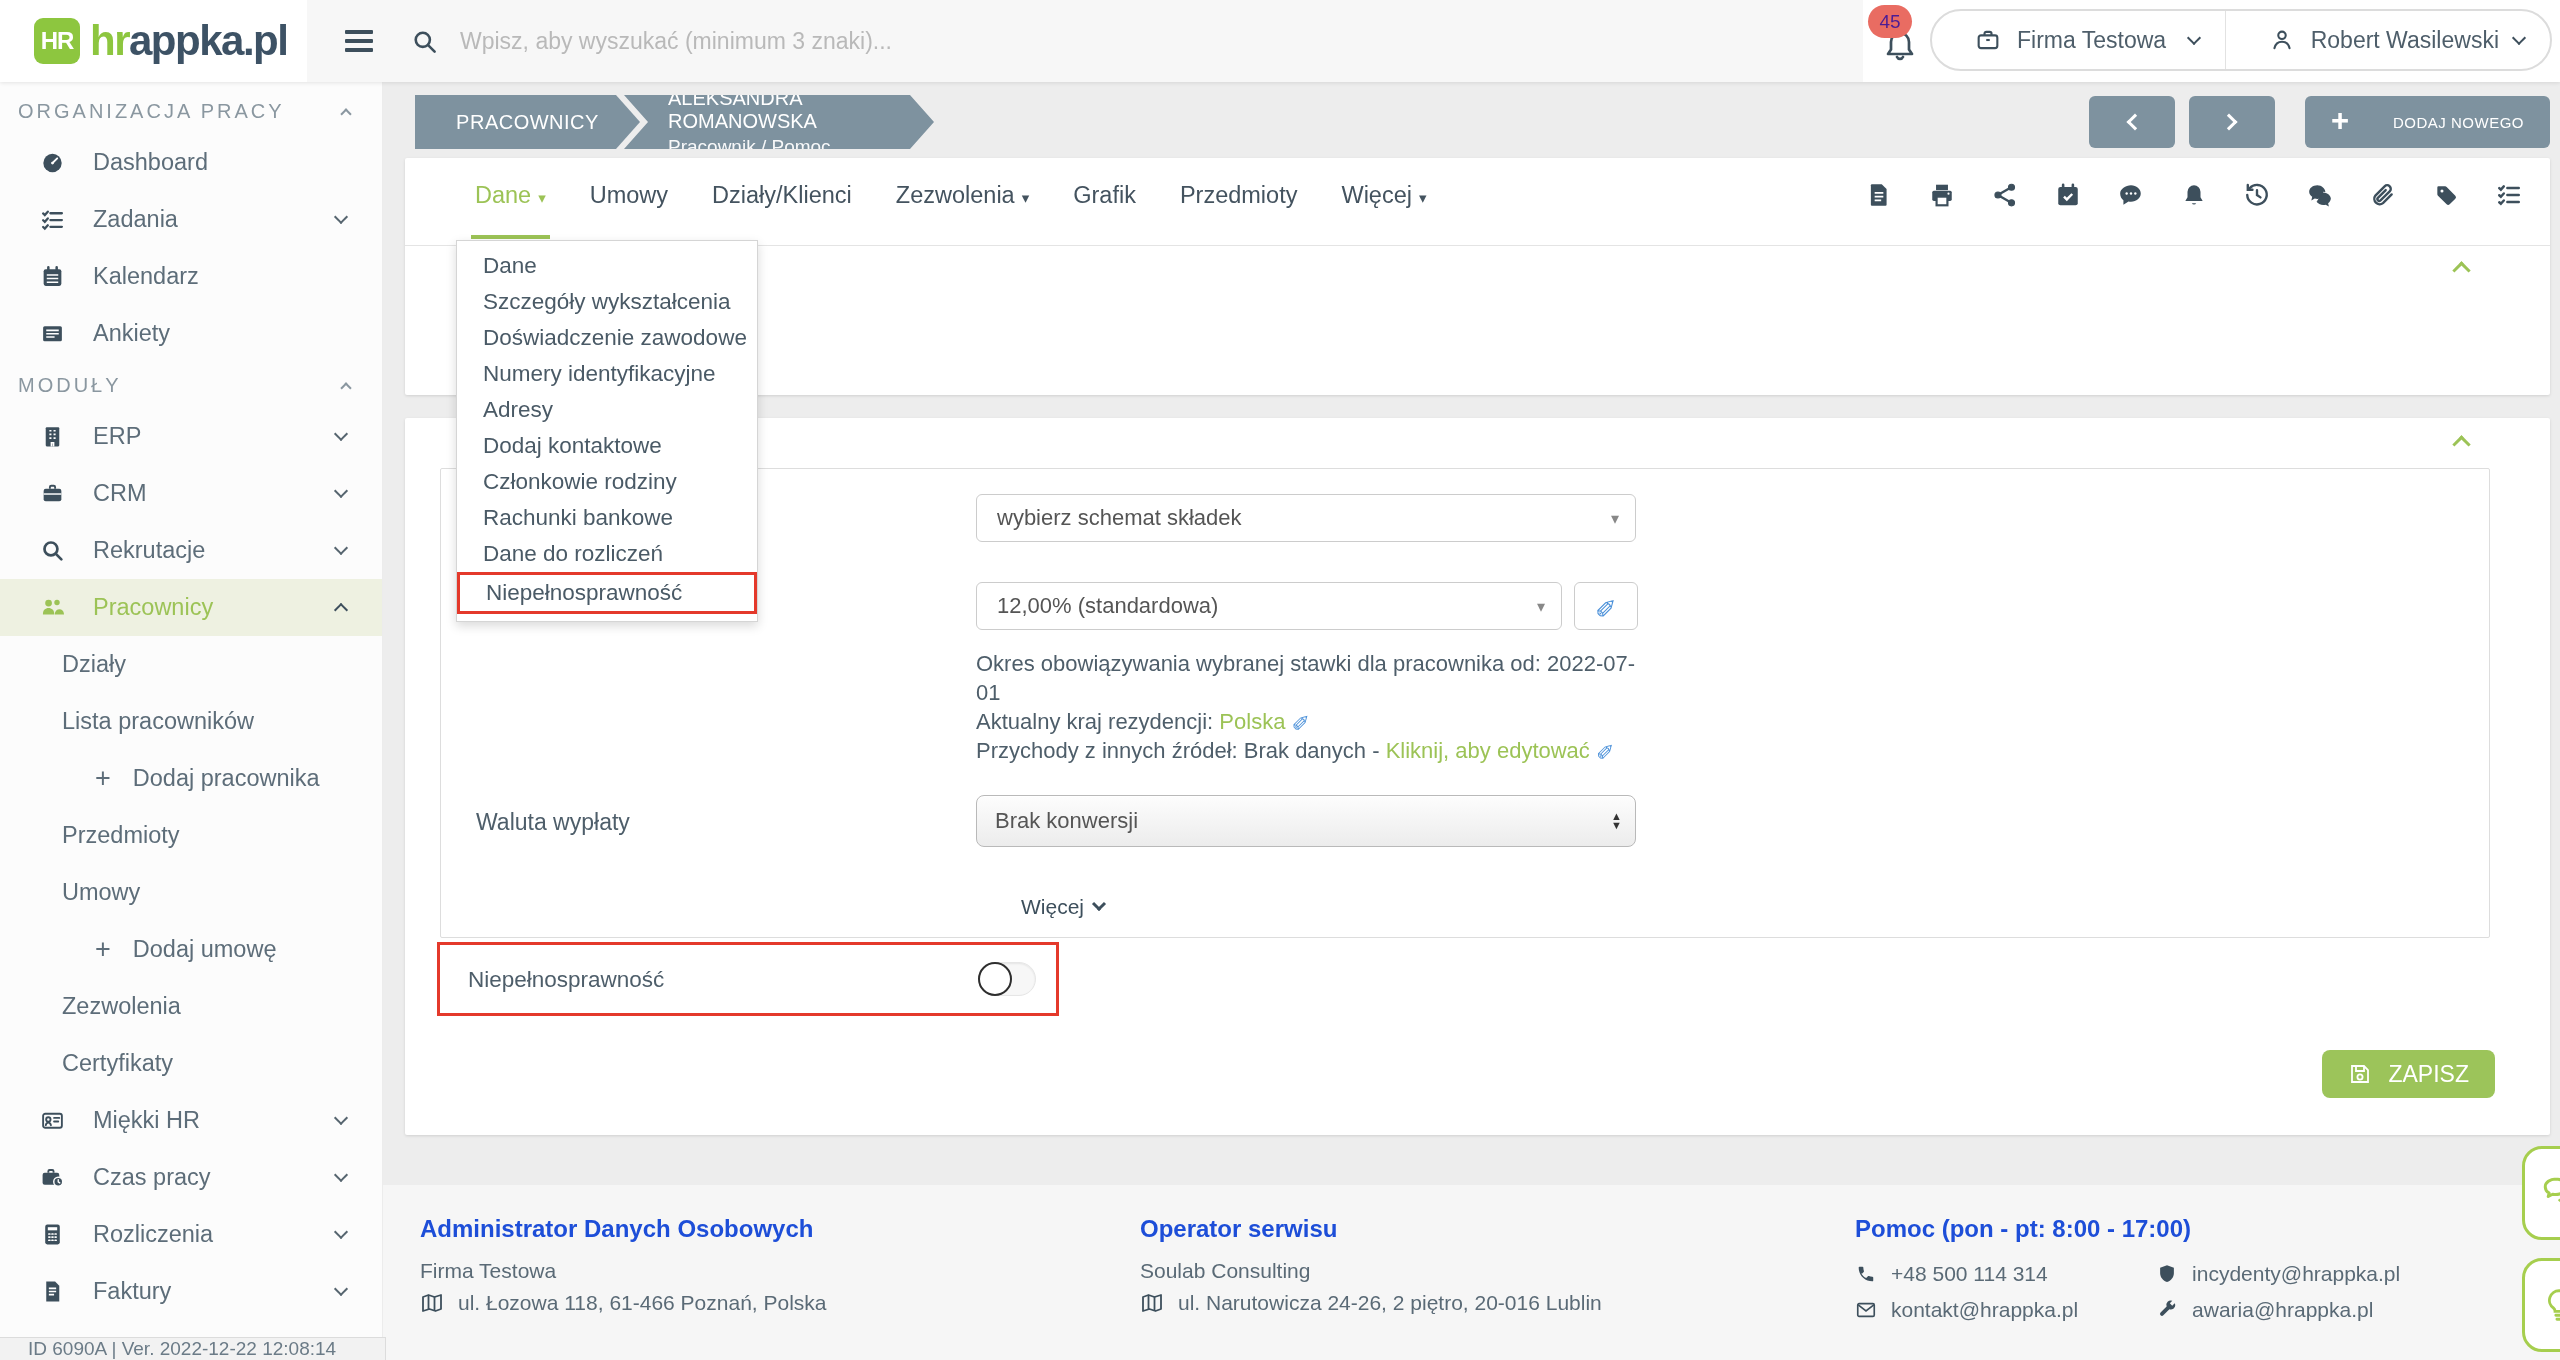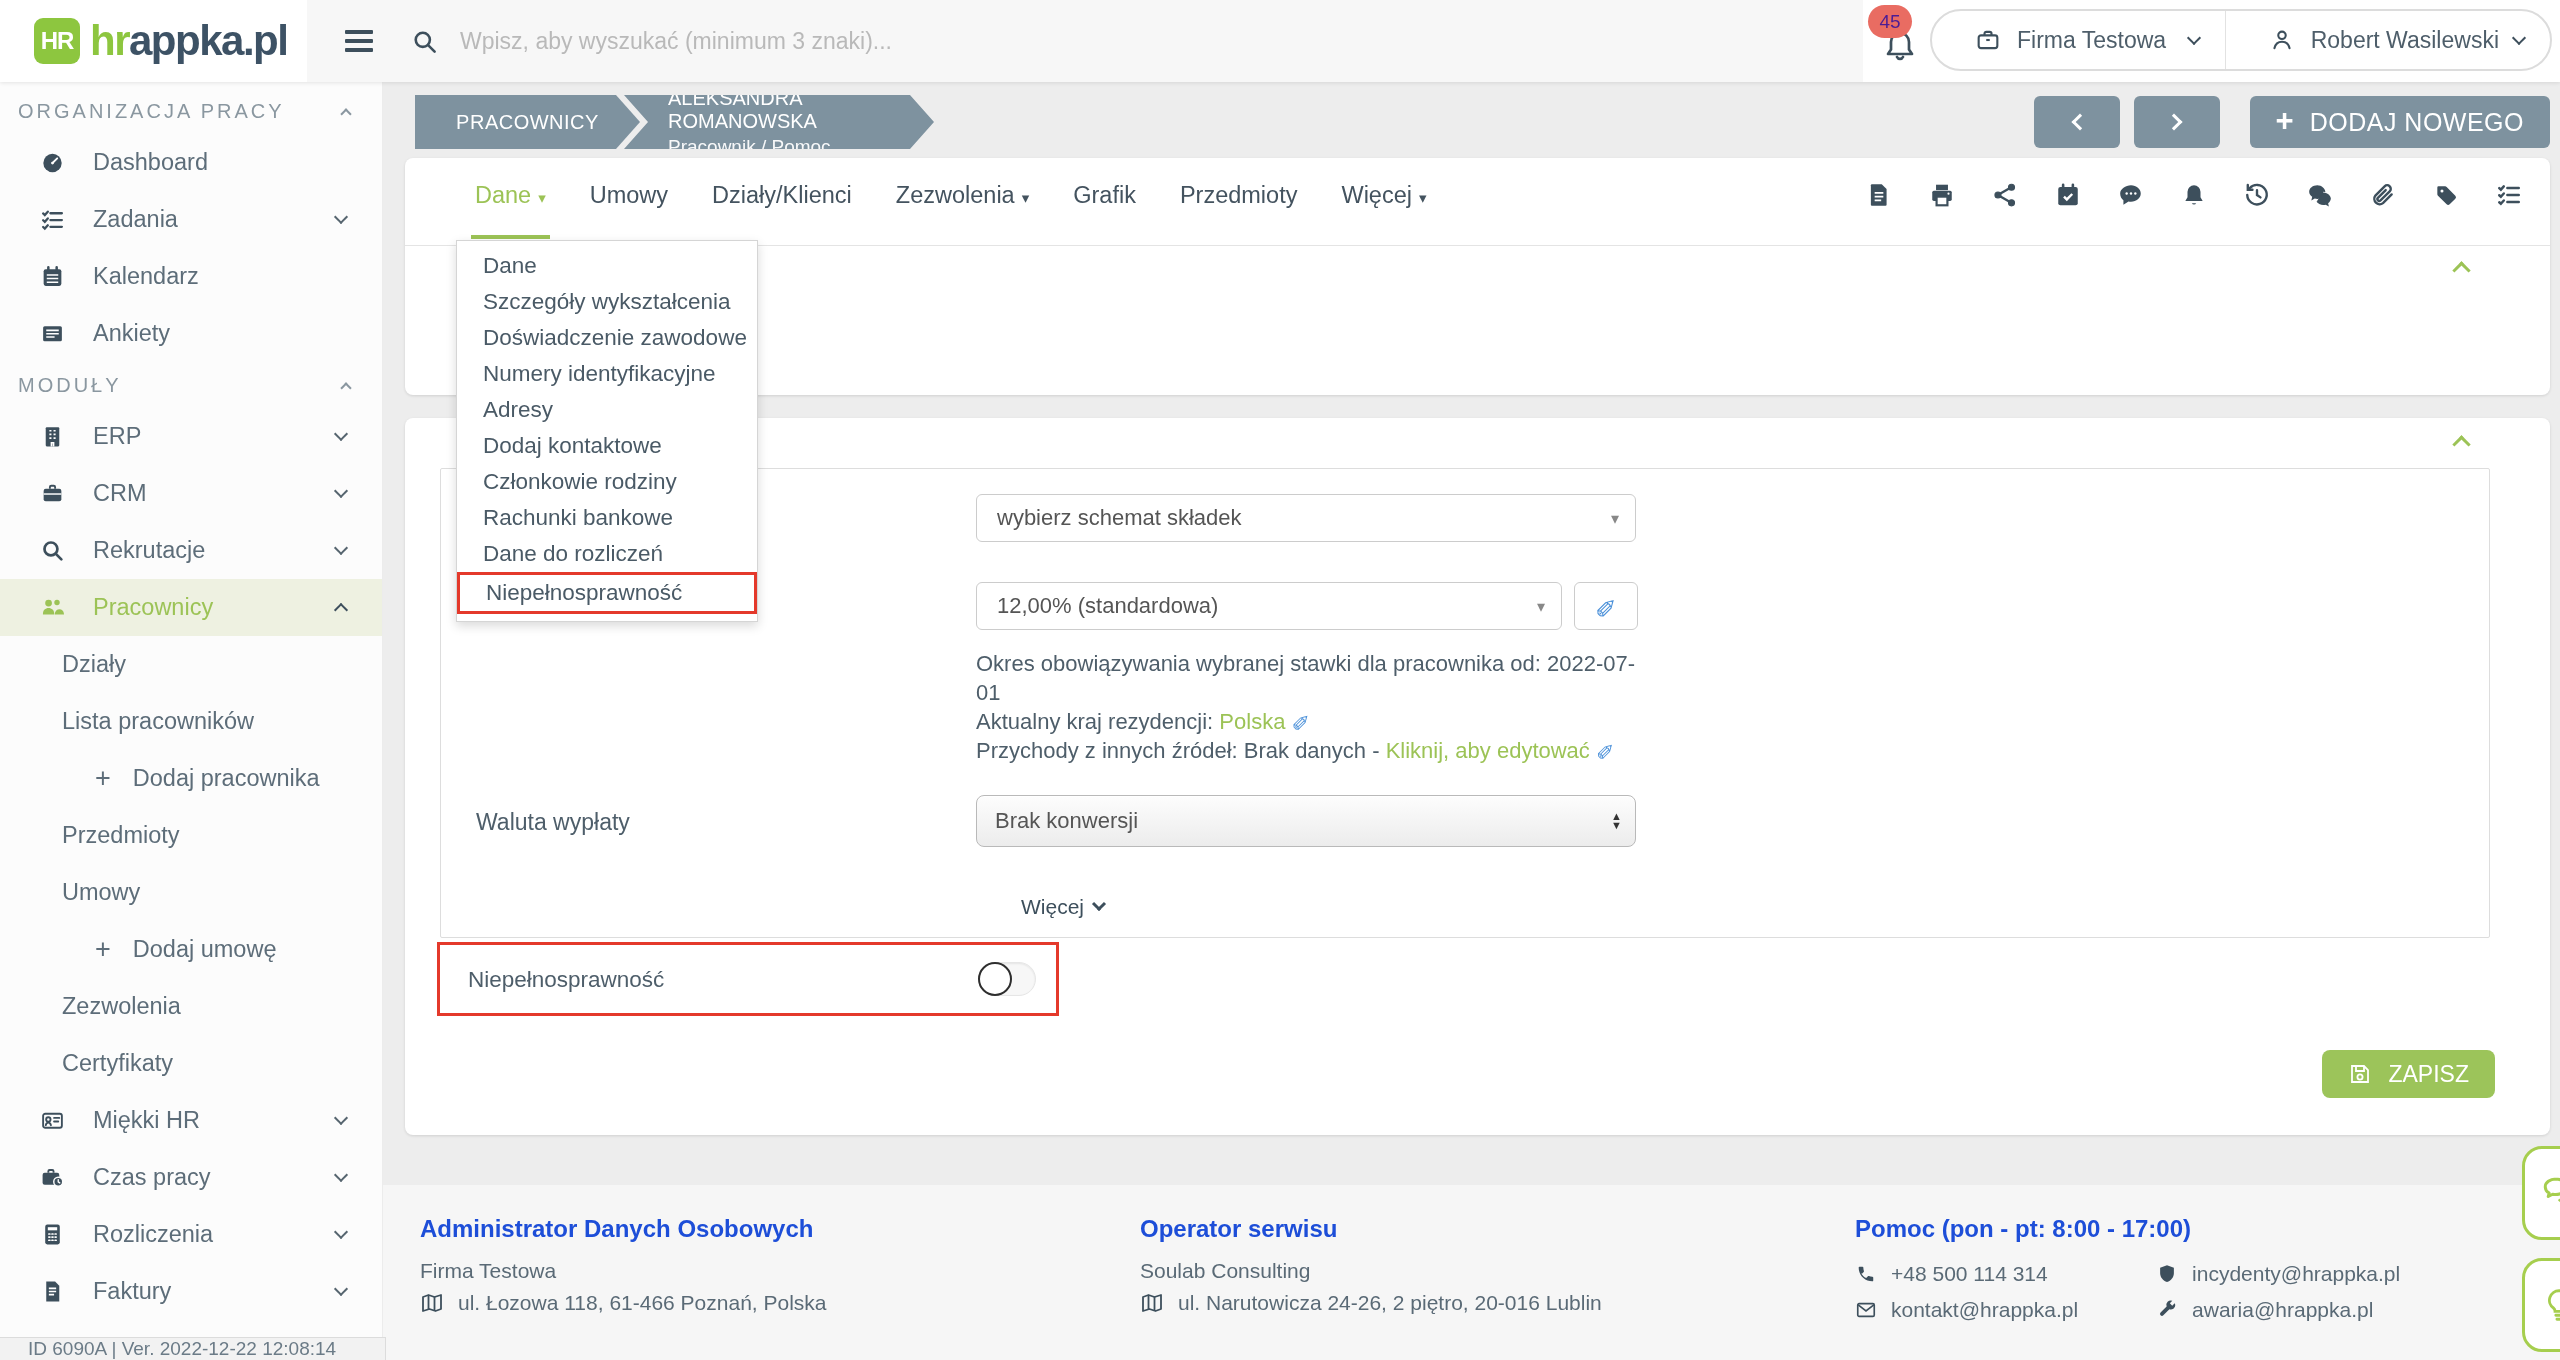--- a/index.html
+++ b/index.html
@@ -55,23 +55,23 @@
   .crumb2 { width:310px; padding-left:44px; margin-left:-16px; clip-path:polygon(0 0, calc(100% - 24px) 0, 100% 50%, calc(100% - 24px) 100%, 0 100%, 24px 50%); }
   .crumb2 .t1 { font-size:20px; }
   .crumb2 .t2 { font-size:19px; margin-top:3px; opacity:.95; }
   .bc-actions { margin-left:auto; display:flex; gap:14px; }
   .nav-btn { width:86px; height:52px; background:#7e929f; border:none; border-radius:6px; cursor:pointer; display:flex; align-items:center; justify-content:center; color:#fff; }
   .nav-btn .chv { width:12px; height:12px; border-width:3px; }
   .nav-btn .chv.left { transform:rotate(135deg); margin-left:6px; }
   .nav-btn .chv.right { transform:rotate(-45deg); margin-right:6px; }
   .add-btn { height:52px; background:#7e929f; border:none; border-radius:6px; color:#fff; display:flex; align-items:center; gap:16px; padding:0 26px; margin-left:16px; cursor:pointer; }
   .add-btn .plus { font-size:31px; font-weight:bold; margin-top:-3px; }
-  .add-btn .lbl { font-size:25px; letter-spacing:.5px; }
-
-  .panel { position:absolute; left:22px; right:10px; background:#fff; border-radius:8px; box-shadow:0 1px 3px rgba(0,0,0,.12); }
+  .add-btn .lbl { font-size:15px; letter-spacing:.5px;margin-left:28px; }
+
+  .panel { position:absolute; left:22px; right:10px; background:#fff; border-radius:2px; box-shadow:0 1px 3px rgba(0,0,0,.12); }
   .panel1 { top:76px; height:237px; }
   .panel2 { top:336px; height:717px; }
 
   .tabs-row { position:absolute; top:24px; left:70px; display:flex; gap:44px; align-items:center; }
   .tab { font-size:23.5px; color:#44535f; cursor:pointer; white-space:nowrap; position:relative; }
   .tab .arr { font-size:15px; margin-left:7px; }
   .tab.active { color:#9cc356; }
   .tab.active::after { content:""; position:absolute; left:-4px; right:-4px; bottom:-30px; height:4px; background:#9cc356; }
   .panel-divider { position:absolute; top:87px; left:0; right:0; border-top:1px solid #e4e4e4; }
   .action-icons { position:absolute; top:24px; right:28px; display:flex; gap:37px; align-items:center; color:#3d4f5c; }

